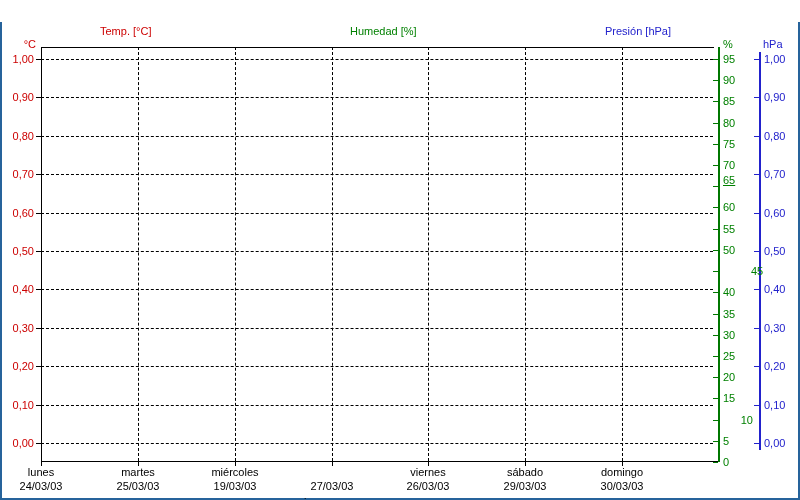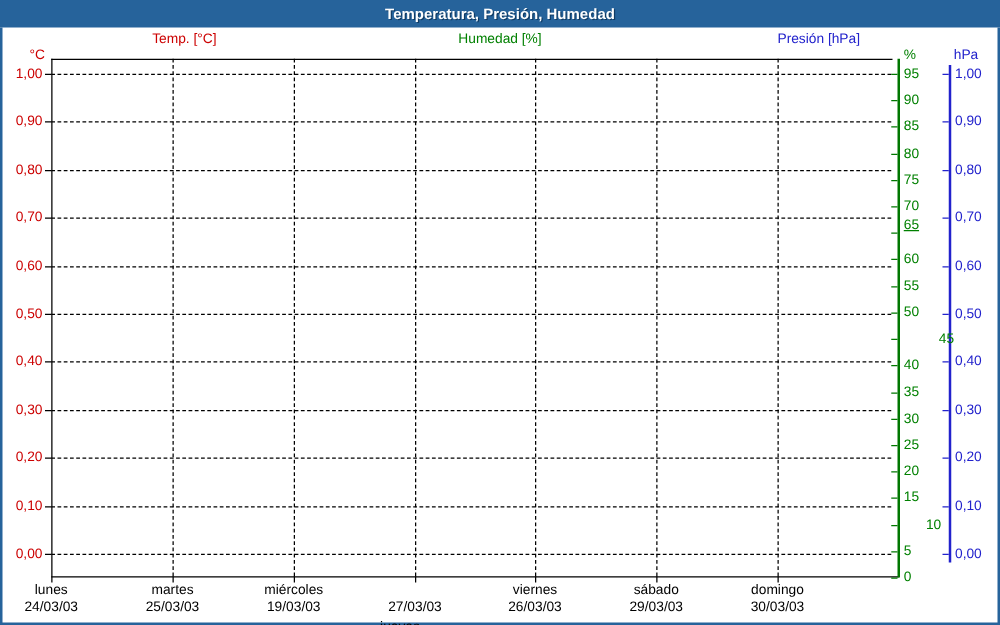--- a/index.html
+++ b/index.html
@@ -5,21 +5,21 @@
   html,body{margin:0;padding:0;background:#fff;}
   body{width:800px;height:500px;overflow:hidden;font-family:"Liberation Sans",sans-serif;}
   .window{position:absolute;left:0;top:0;width:800px;height:500px;background:#fff;}
   .titlebar{position:absolute;left:0;top:0;width:800px;height:22px;background:#26639b;
     color:#fff;font-size:12px;font-weight:bold;text-align:center;line-height:22px;
     text-shadow:1px 1px 0 rgba(10,45,80,.75);}
   .edge{position:absolute;background:#26639b;}
   .edge.left{left:0;top:22px;width:2px;height:478px;}
   .edge.right{left:798px;top:22px;width:2px;height:478px;}
   .edge.bottom{left:0;top:498px;width:800px;height:2px;}
-  .legend{position:absolute;top:24px;height:14px;font-size:11px;line-height:14px;text-align:center;}
+  .legend{position:absolute;top:24px;height:14px;font-size:11px;line-height:14px;}
   .legend.temp{left:100px;width:95px;color:#cc0000;}
   .legend.hum{left:350px;width:100px;color:#008000;}
   .legend.pres{left:605px;width:100px;color:#2222cc;}
   .unit{position:absolute;top:38px;height:13px;font-size:11px;line-height:13px;}
   .unit.temp-unit{left:0;width:36px;text-align:right;color:#cc0000;}
   .unit.hum-unit{left:723px;width:30px;text-align:left;color:#008000;}
   .unit.pres-unit{left:763px;width:34px;text-align:left;color:#2222cc;}
   .tick-label{position:absolute;font-size:11px;height:14px;line-height:14px;}
   .tick-label.temp{left:0;width:34px;text-align:right;color:#cc0000;}
   .tick-label.hum{left:723px;width:30px;text-align:left;color:#008000;}
@@ -27,23 +27,20 @@
   .xlabel{position:absolute;width:96px;font-size:11px;height:13px;line-height:13px;
     text-align:center;color:#000;}
   .hgrid{position:absolute;border-top:1px dashed #000;height:0;}
   .vgrid{position:absolute;border-left:1px dashed #000;width:0;}
   .solid{position:absolute;}
 </style>
 </head>
 <body>
 
 <div class="window" id="win">
-  <div class="titlebar">
-    <span>Temperatura, Presión, Humedad</span>
-  </div>
 
   <span class="legend temp">Temp. [°C]</span>
   <span class="legend hum">Humedad [%]</span>
   <span class="legend pres">Presión [hPa]</span>
 
   <span class="unit temp-unit">°C</span>
   <span class="unit hum-unit">%</span>
   <span class="unit pres-unit">hPa</span>
 
   <div class="edge left"></div>

